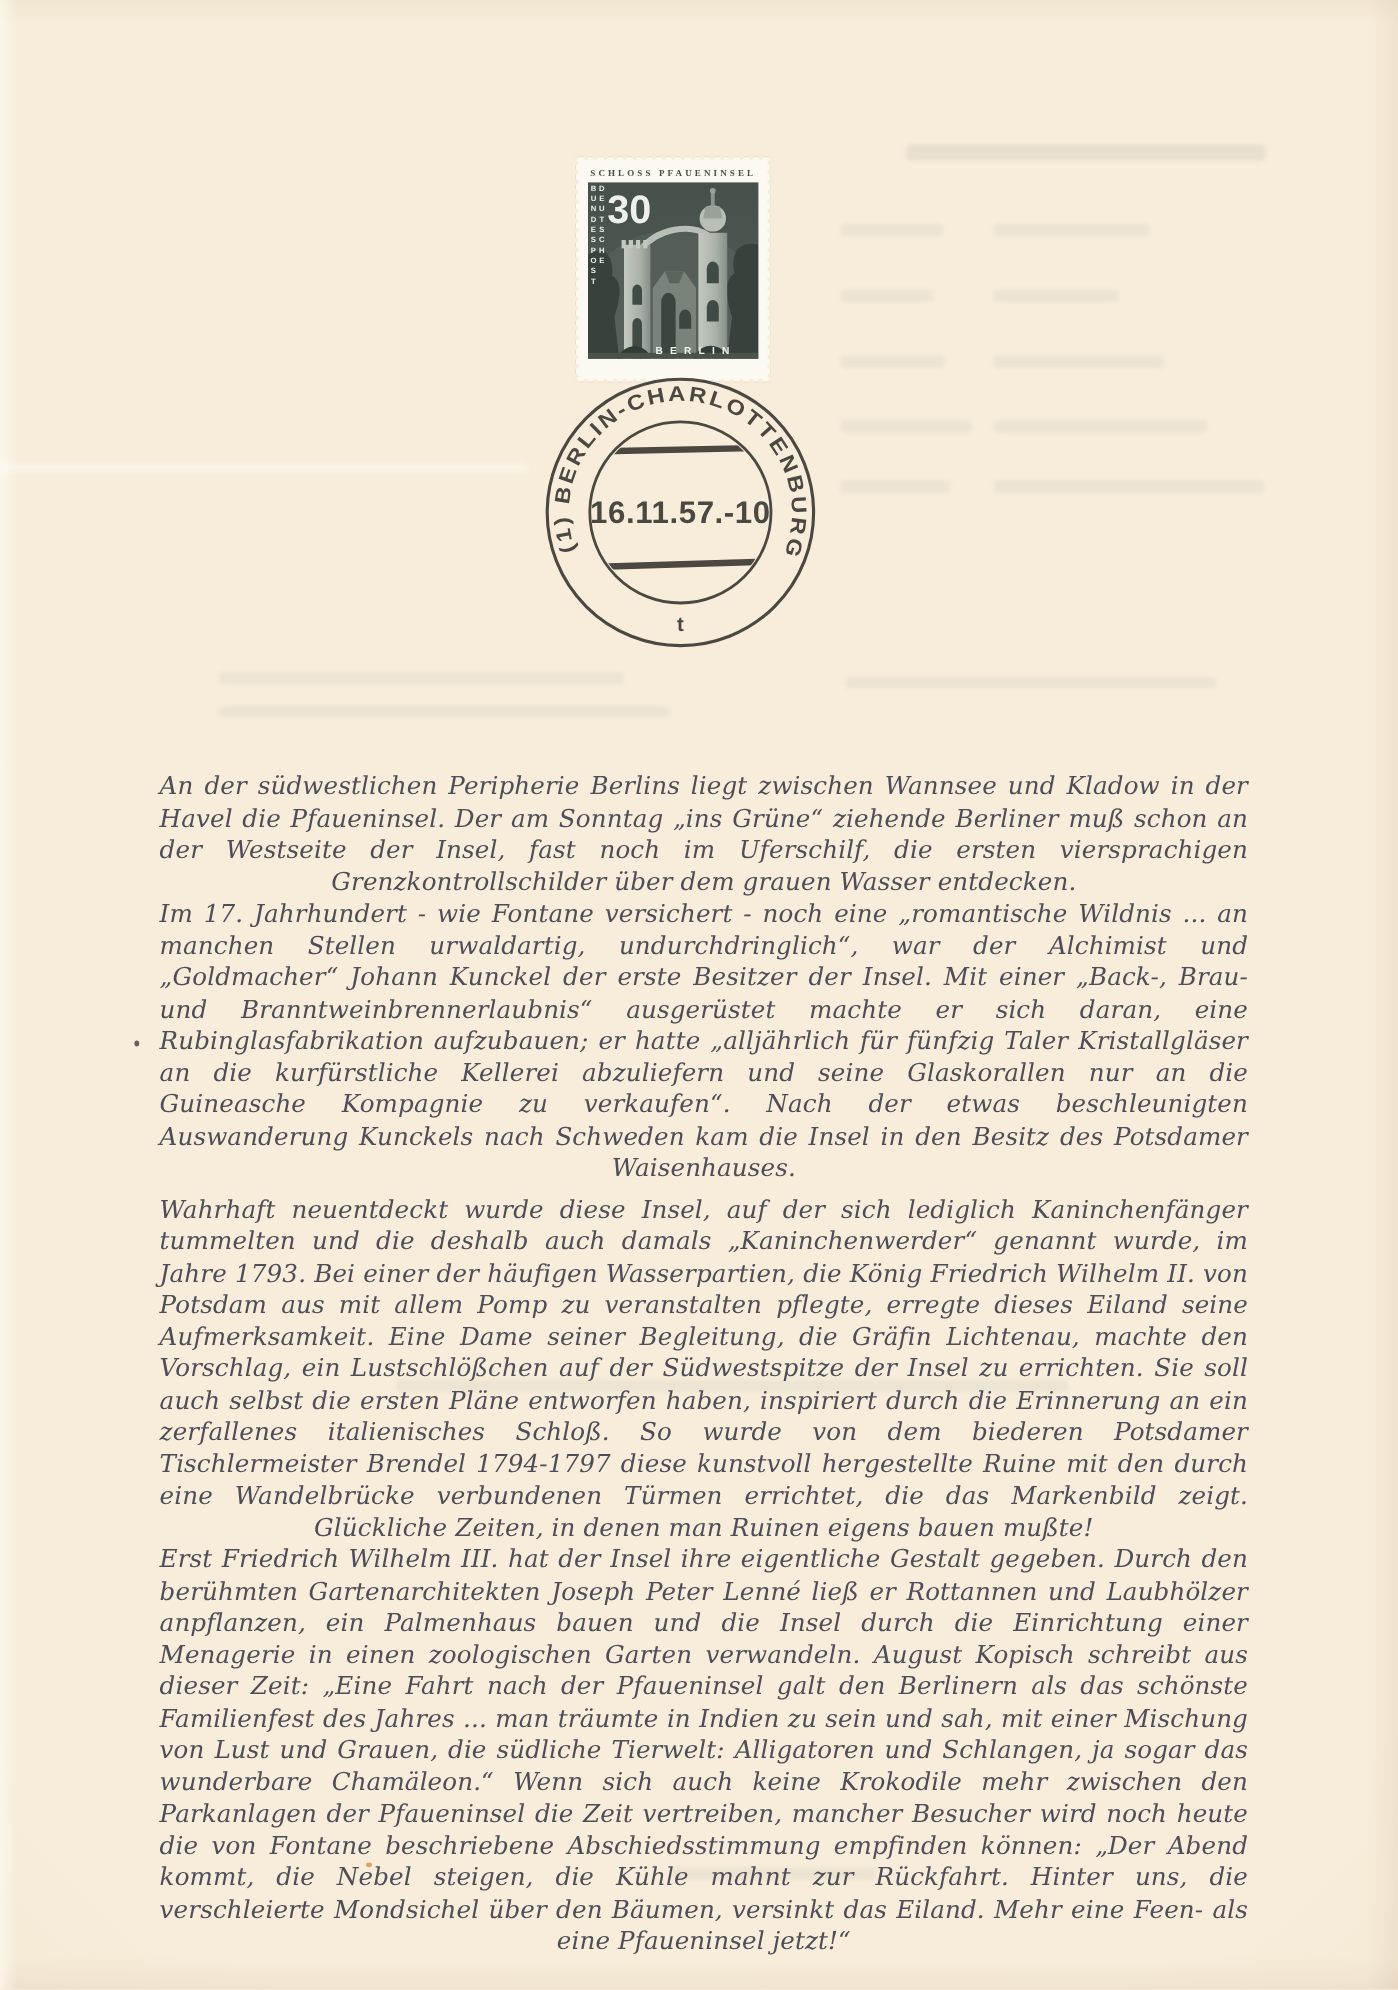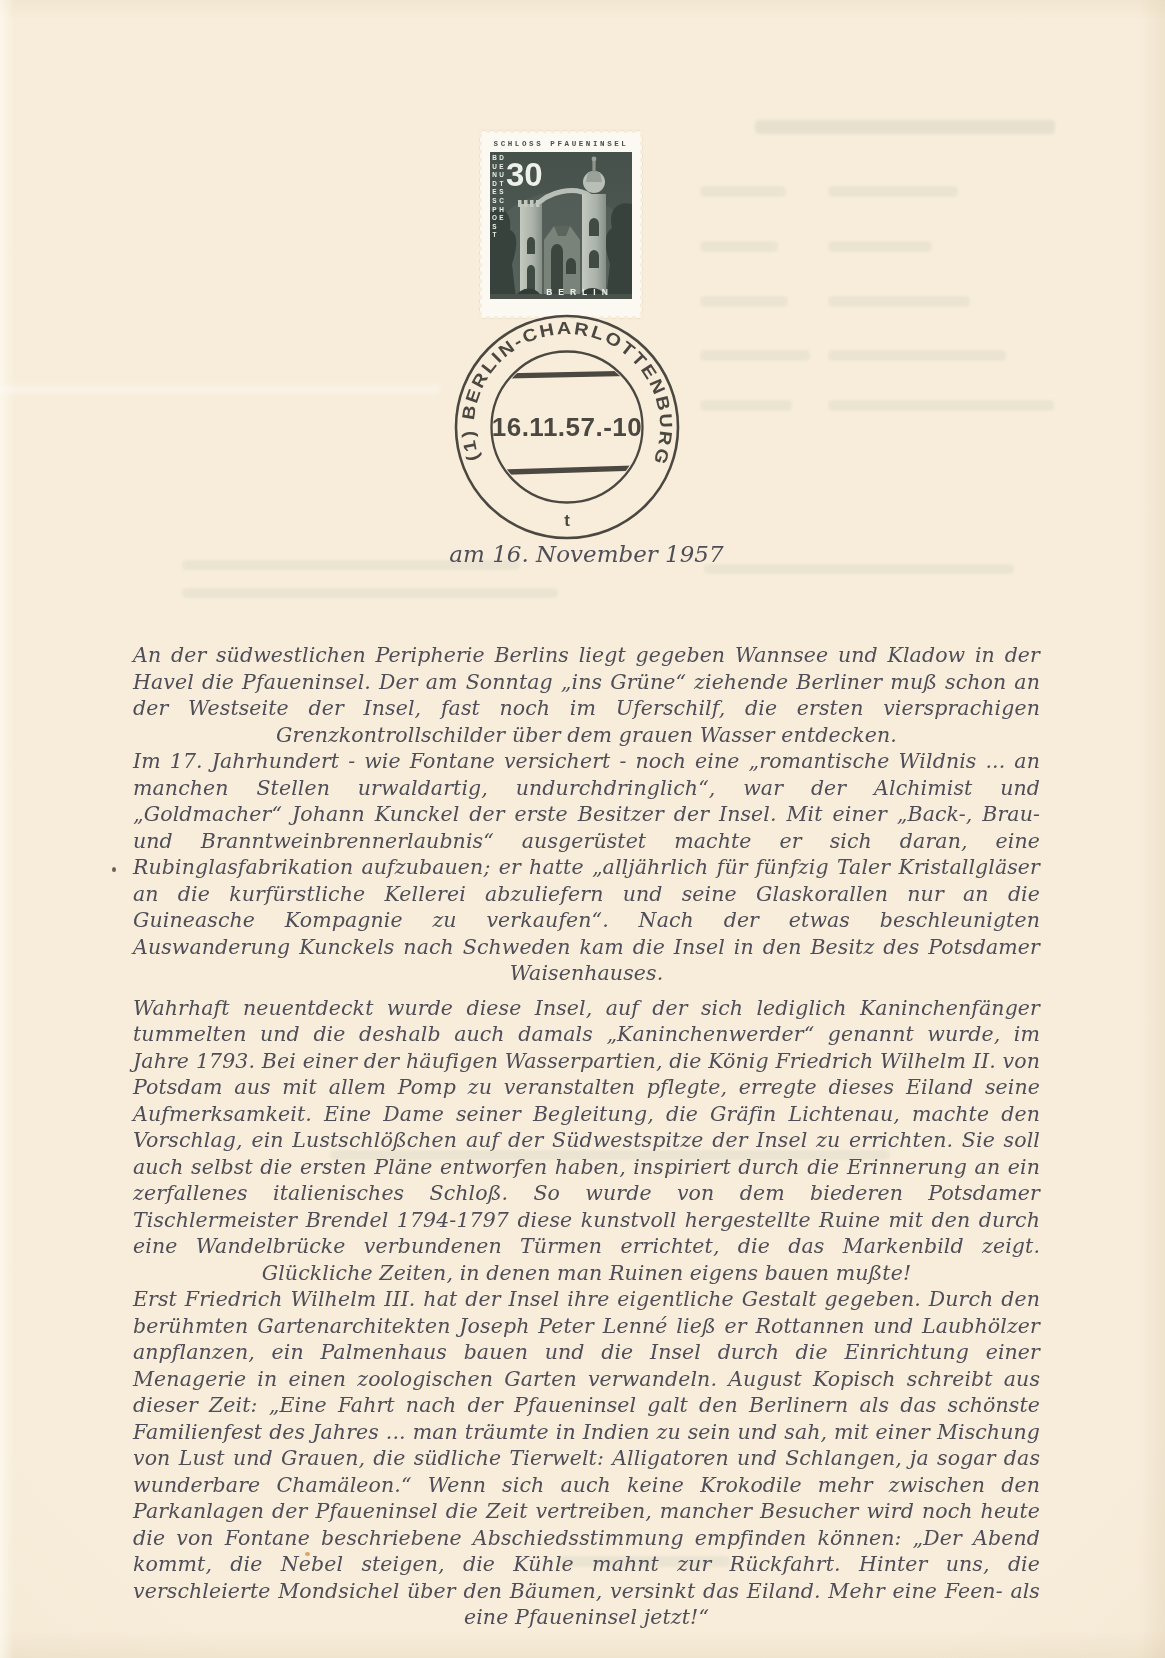--- a/index.html
+++ b/index.html
@@ -21,21 +21,21 @@
   
   .stamp{position:absolute;left:480px;top:131px;width:162px;height:187px;
     background:#fbf9f1;box-shadow:0 0 0 .5px rgba(120,100,60,.18);}
   .perf{position:absolute;background-image:radial-gradient(circle,#f6ecd8 2px,rgba(246,236,216,0) 2.4px);
     background-size:8.1px 8.1px;background-position:center;}
   .perf.top{left:-4px;right:-4px;top:-4px;height:8px;}
   .perf.bottom{left:-4px;right:-4px;bottom:-4px;height:8px;}
   .perf.left{top:-4px;bottom:-4px;left:-4px;width:8px;}
   .perf.right{top:-4px;bottom:-4px;right:-4px;width:8px;}
   .stamp-top-label{position:absolute;top:9px;left:0;right:0;text-align:center;
-    font-family:Liberation Mono, monospace;font-weight:bold;font-size:7.5px;
+    font-family:Liberation Serif, serif;font-weight:bold;font-size:7.5px;
     letter-spacing:2.6px;color:#45514c;}
   .stamp-design{position:absolute;left:10px;right:10px;top:21px;bottom:19px;
     background:linear-gradient(180deg,#46514b 0%,#4d5852 55%,#555f58 100%);overflow:hidden;}
   .stamp-design svg{position:absolute;inset:0;}
   .stamp-side{position:absolute;left:1px;top:2px;bottom:14px;display:flex;align-items:center;
     writing-mode:vertical-rl;text-orientation:upright;
     font-family:"Liberation Sans",sans-serif;font-weight:bold;font-size:6.4px;
     letter-spacing:1.6px;color:#edf0e9;}
   .stamp-value{position:absolute;top:4px;left:16px;
     font-family:"Liberation Sans",sans-serif;font-weight:bold;font-size:33px;
@@ -163,23 +163,22 @@
       </g>
       <text font-size="17.5" letter-spacing="2">
         <textPath href="#pmarc" startOffset="0" textLength="383" lengthAdjust="spacingAndGlyphs">(1) BERLIN-CHARLOTTENBURG 2</textPath>
       </text>
       <text y="8.5" text-anchor="middle" font-size="26" letter-spacing="0.5">16.11.57.-10</text>
       <text y="99" text-anchor="middle" font-size="17">t</text>
     </g>
   </svg>
 
   <div class="title-block">
-    <div class="tline">am 16. November 1957</div>
   </div>
 
   <div class="body-block">
-    <p class="para">An der südwestlichen Peripherie Berlins liegt gegeben Wannsee und Kladow in der Havel die Pfaueninsel. Der am Sonntag „ins Grüne“ ziehende Berliner muß schon an der Westseite der Insel, fast noch im Uferschilf, die ersten viersprachigen Grenzkontrollschilder über dem grauen Wasser entdecken.</p>
+    <p class="para">An der südwestlichen Peripherie Berlins liegt zwischen Wannsee und Kladow in der Havel die Pfaueninsel. Der am Sonntag „ins Grüne“ ziehende Berliner muß schon an der Westseite der Insel, fast noch im Uferschilf, die ersten viersprachigen Grenzkontrollschilder über dem grauen Wasser entdecken.</p>
     <p class="para">Im 17. Jahrhundert - wie Fontane versichert - noch eine „romantische Wildnis ... an manchen Stellen urwaldartig, undurchdringlich“, war der Alchimist und „Goldmacher“ Johann Kunckel der erste Besitzer der Insel. Mit einer „Back-, Brau- und Branntweinbrennerlaubnis“ ausgerüstet machte er sich daran, eine Rubinglasfabrikation aufzubauen; er hatte „alljährlich für fünfzig Taler Kristallgläser an die kurfürstliche Kellerei abzuliefern und seine Glaskorallen nur an die Guineasche Kompagnie zu verkaufen“. Nach der etwas beschleunigten Auswanderung Kunckels nach Schweden kam die Insel in den Besitz des Potsdamer Waisenhauses.</p>
     <p class="para gap">Wahrhaft neuentdeckt wurde diese Insel, auf der sich lediglich Kaninchenfänger tummelten und die deshalb auch damals „Kaninchenwerder“ genannt wurde, im Jahre 1793. Bei einer der häufigen Wasserpartien, die König Friedrich Wilhelm II. von Potsdam aus mit allem Pomp zu veranstalten pflegte, erregte dieses Eiland seine Aufmerksamkeit. Eine Dame seiner Begleitung, die Gräfin Lichtenau, machte den Vorschlag, ein Lustschlößchen auf der Südwestspitze der Insel zu errichten. Sie soll auch selbst die ersten Pläne entworfen haben, inspiriert durch die Erinnerung an ein zerfallenes italienisches Schloß. So wurde von dem biederen Potsdamer Tischlermeister Brendel 1794-1797 diese kunstvoll hergestellte Ruine mit den durch eine Wandelbrücke verbundenen Türmen errichtet, die das Markenbild zeigt. Glückliche Zeiten, in denen man Ruinen eigens bauen mußte!</p>
     <p class="para">Erst Friedrich Wilhelm III. hat der Insel ihre eigentliche Gestalt gegeben. Durch den berühmten Gartenarchitekten Joseph Peter Lenné ließ er Rottannen und Laubhölzer anpflanzen, ein Palmenhaus bauen und die Insel durch die Einrichtung einer Menagerie in einen zoologischen Garten verwandeln. August Kopisch schreibt aus dieser Zeit: „Eine Fahrt nach der Pfaueninsel galt den Berlinern als das schönste Familienfest des Jahres ... man träumte in Indien zu sein und sah, mit einer Mischung von Lust und Grauen, die südliche Tierwelt: Alligatoren und Schlangen, ja sogar das wunderbare Chamäleon.“ Wenn sich auch keine Krokodile mehr zwischen den Parkanlagen der Pfaueninsel die Zeit vertreiben, mancher Besucher wird noch heute die von Fontane beschriebene Abschiedsstimmung empfinden können: „Der Abend kommt, die Nebel steigen, die Kühle mahnt zur Rückfahrt. Hinter uns, die verschleierte Mondsichel über den Bäumen, versinkt das Eiland. Mehr eine Feen- als eine Pfaueninsel jetzt!“</p>
   </div>
 
 </div>
 
 </body></html>

